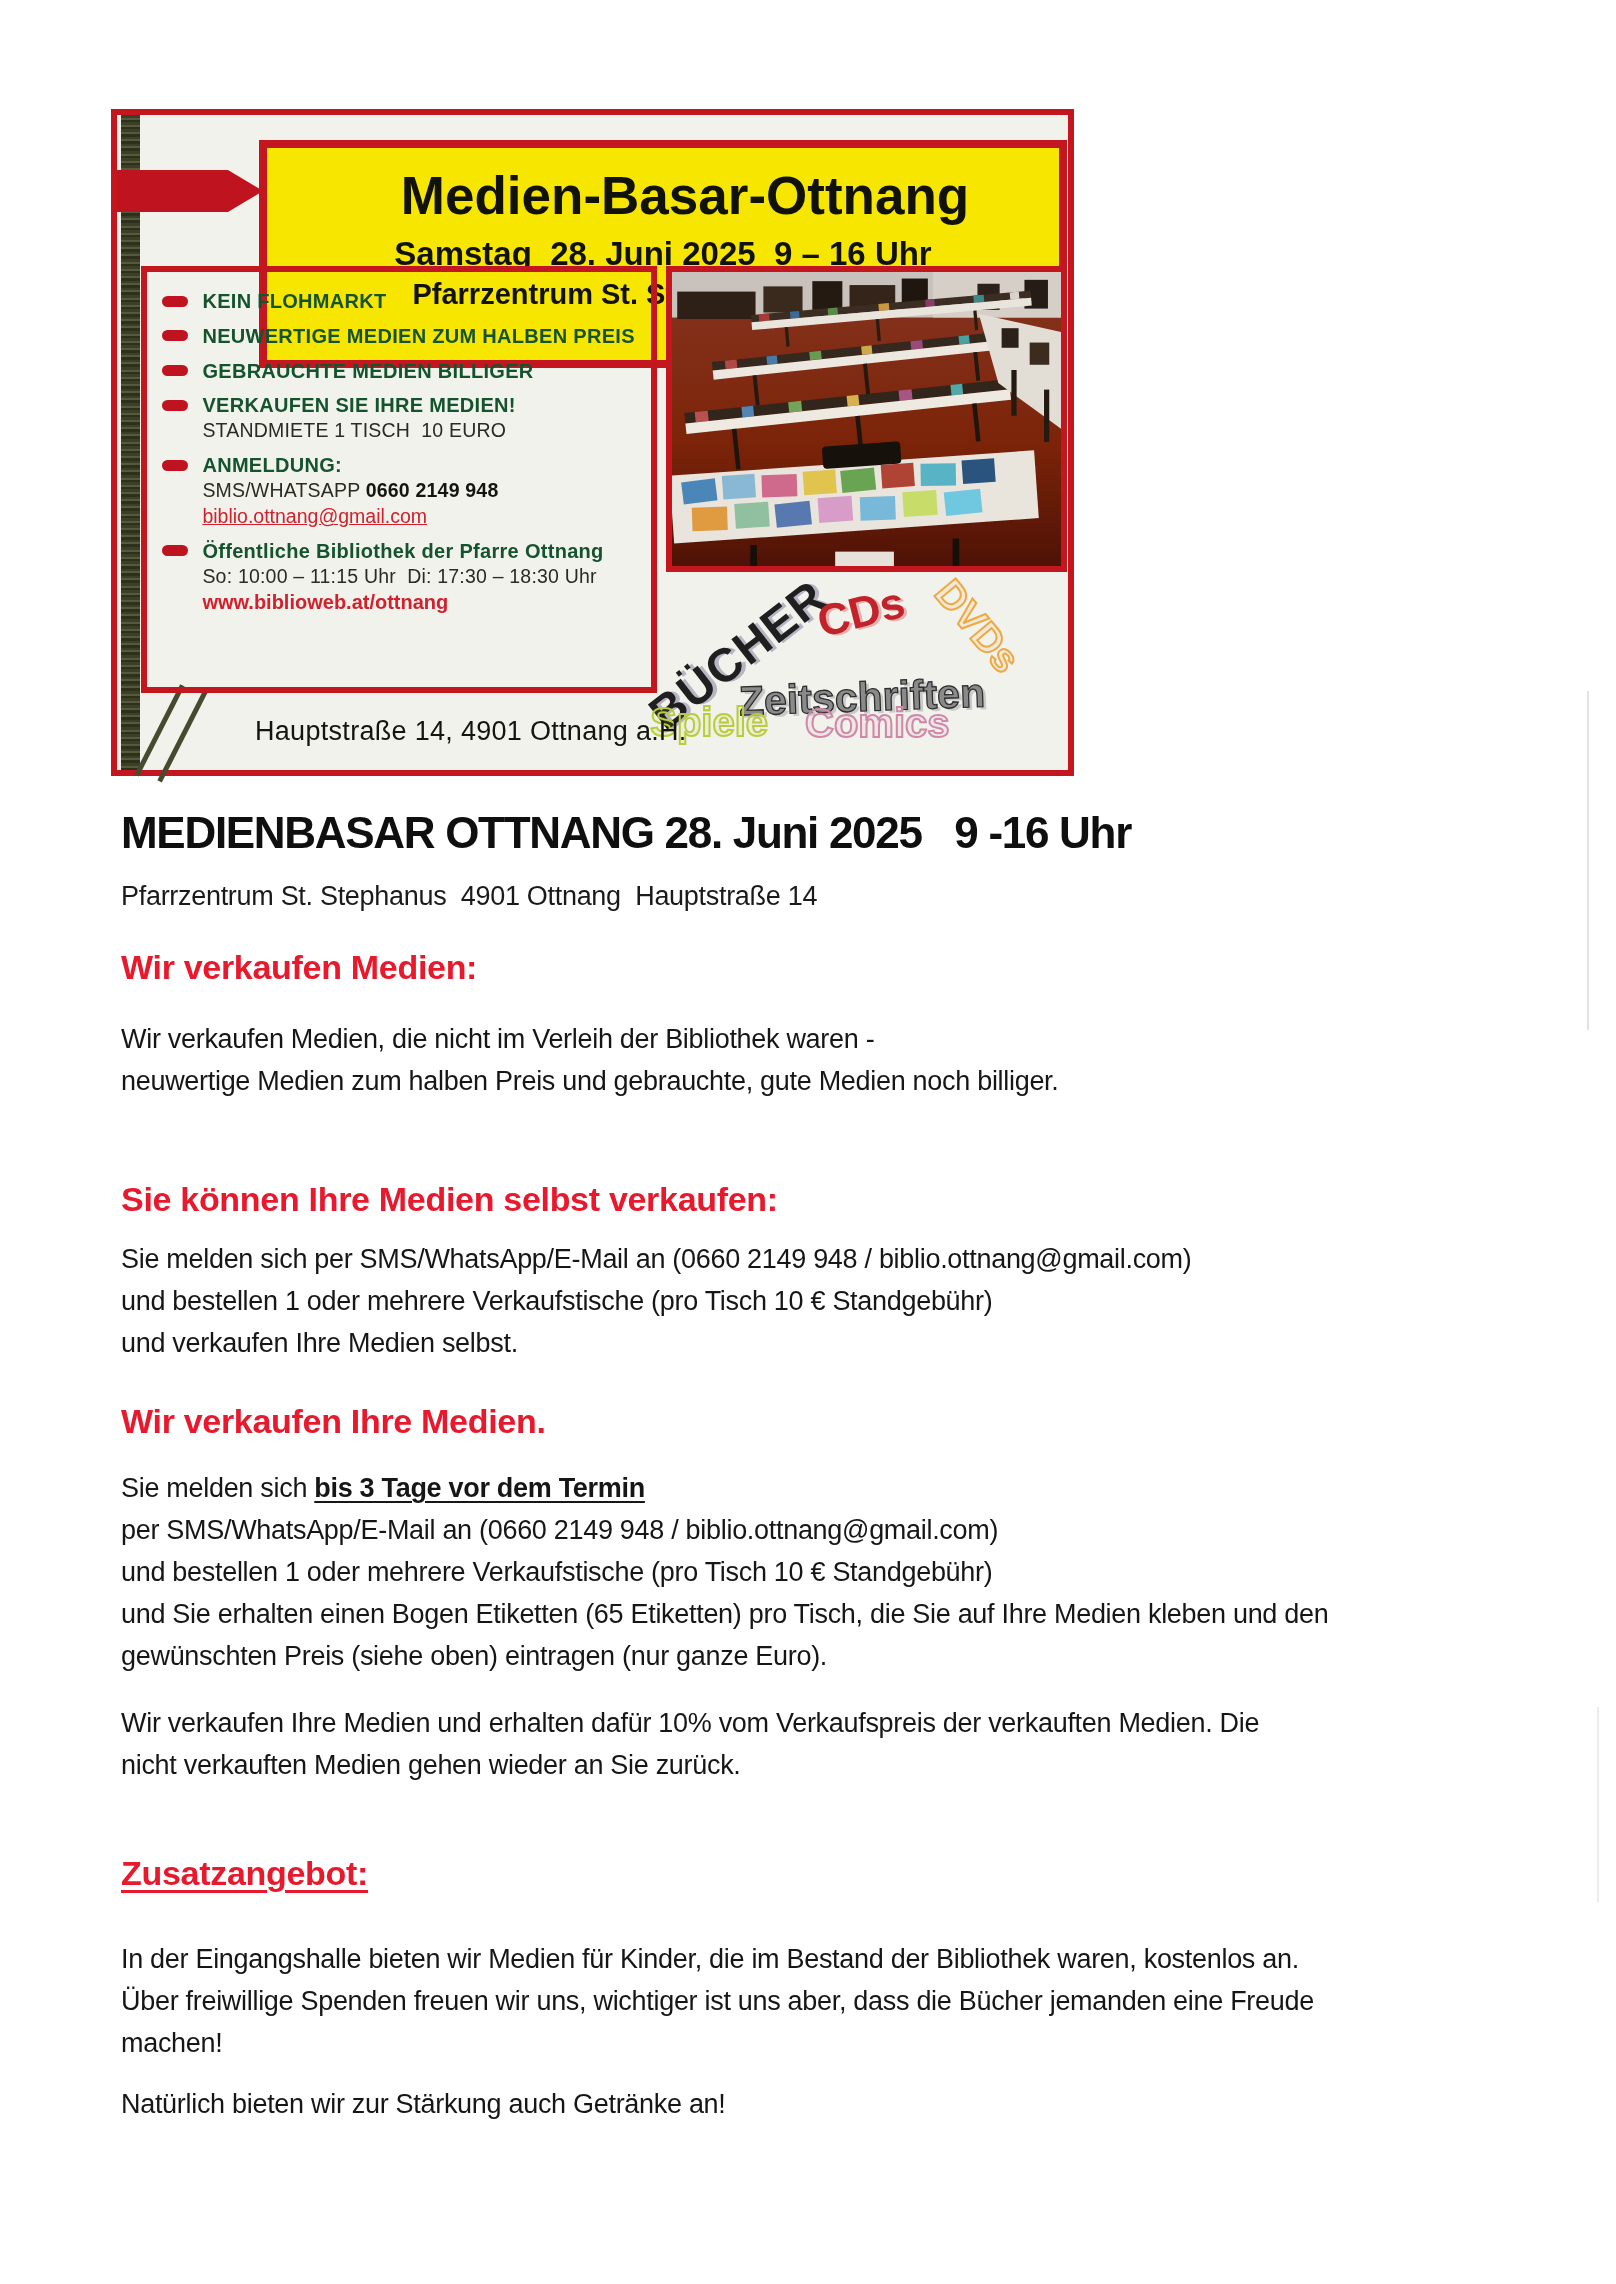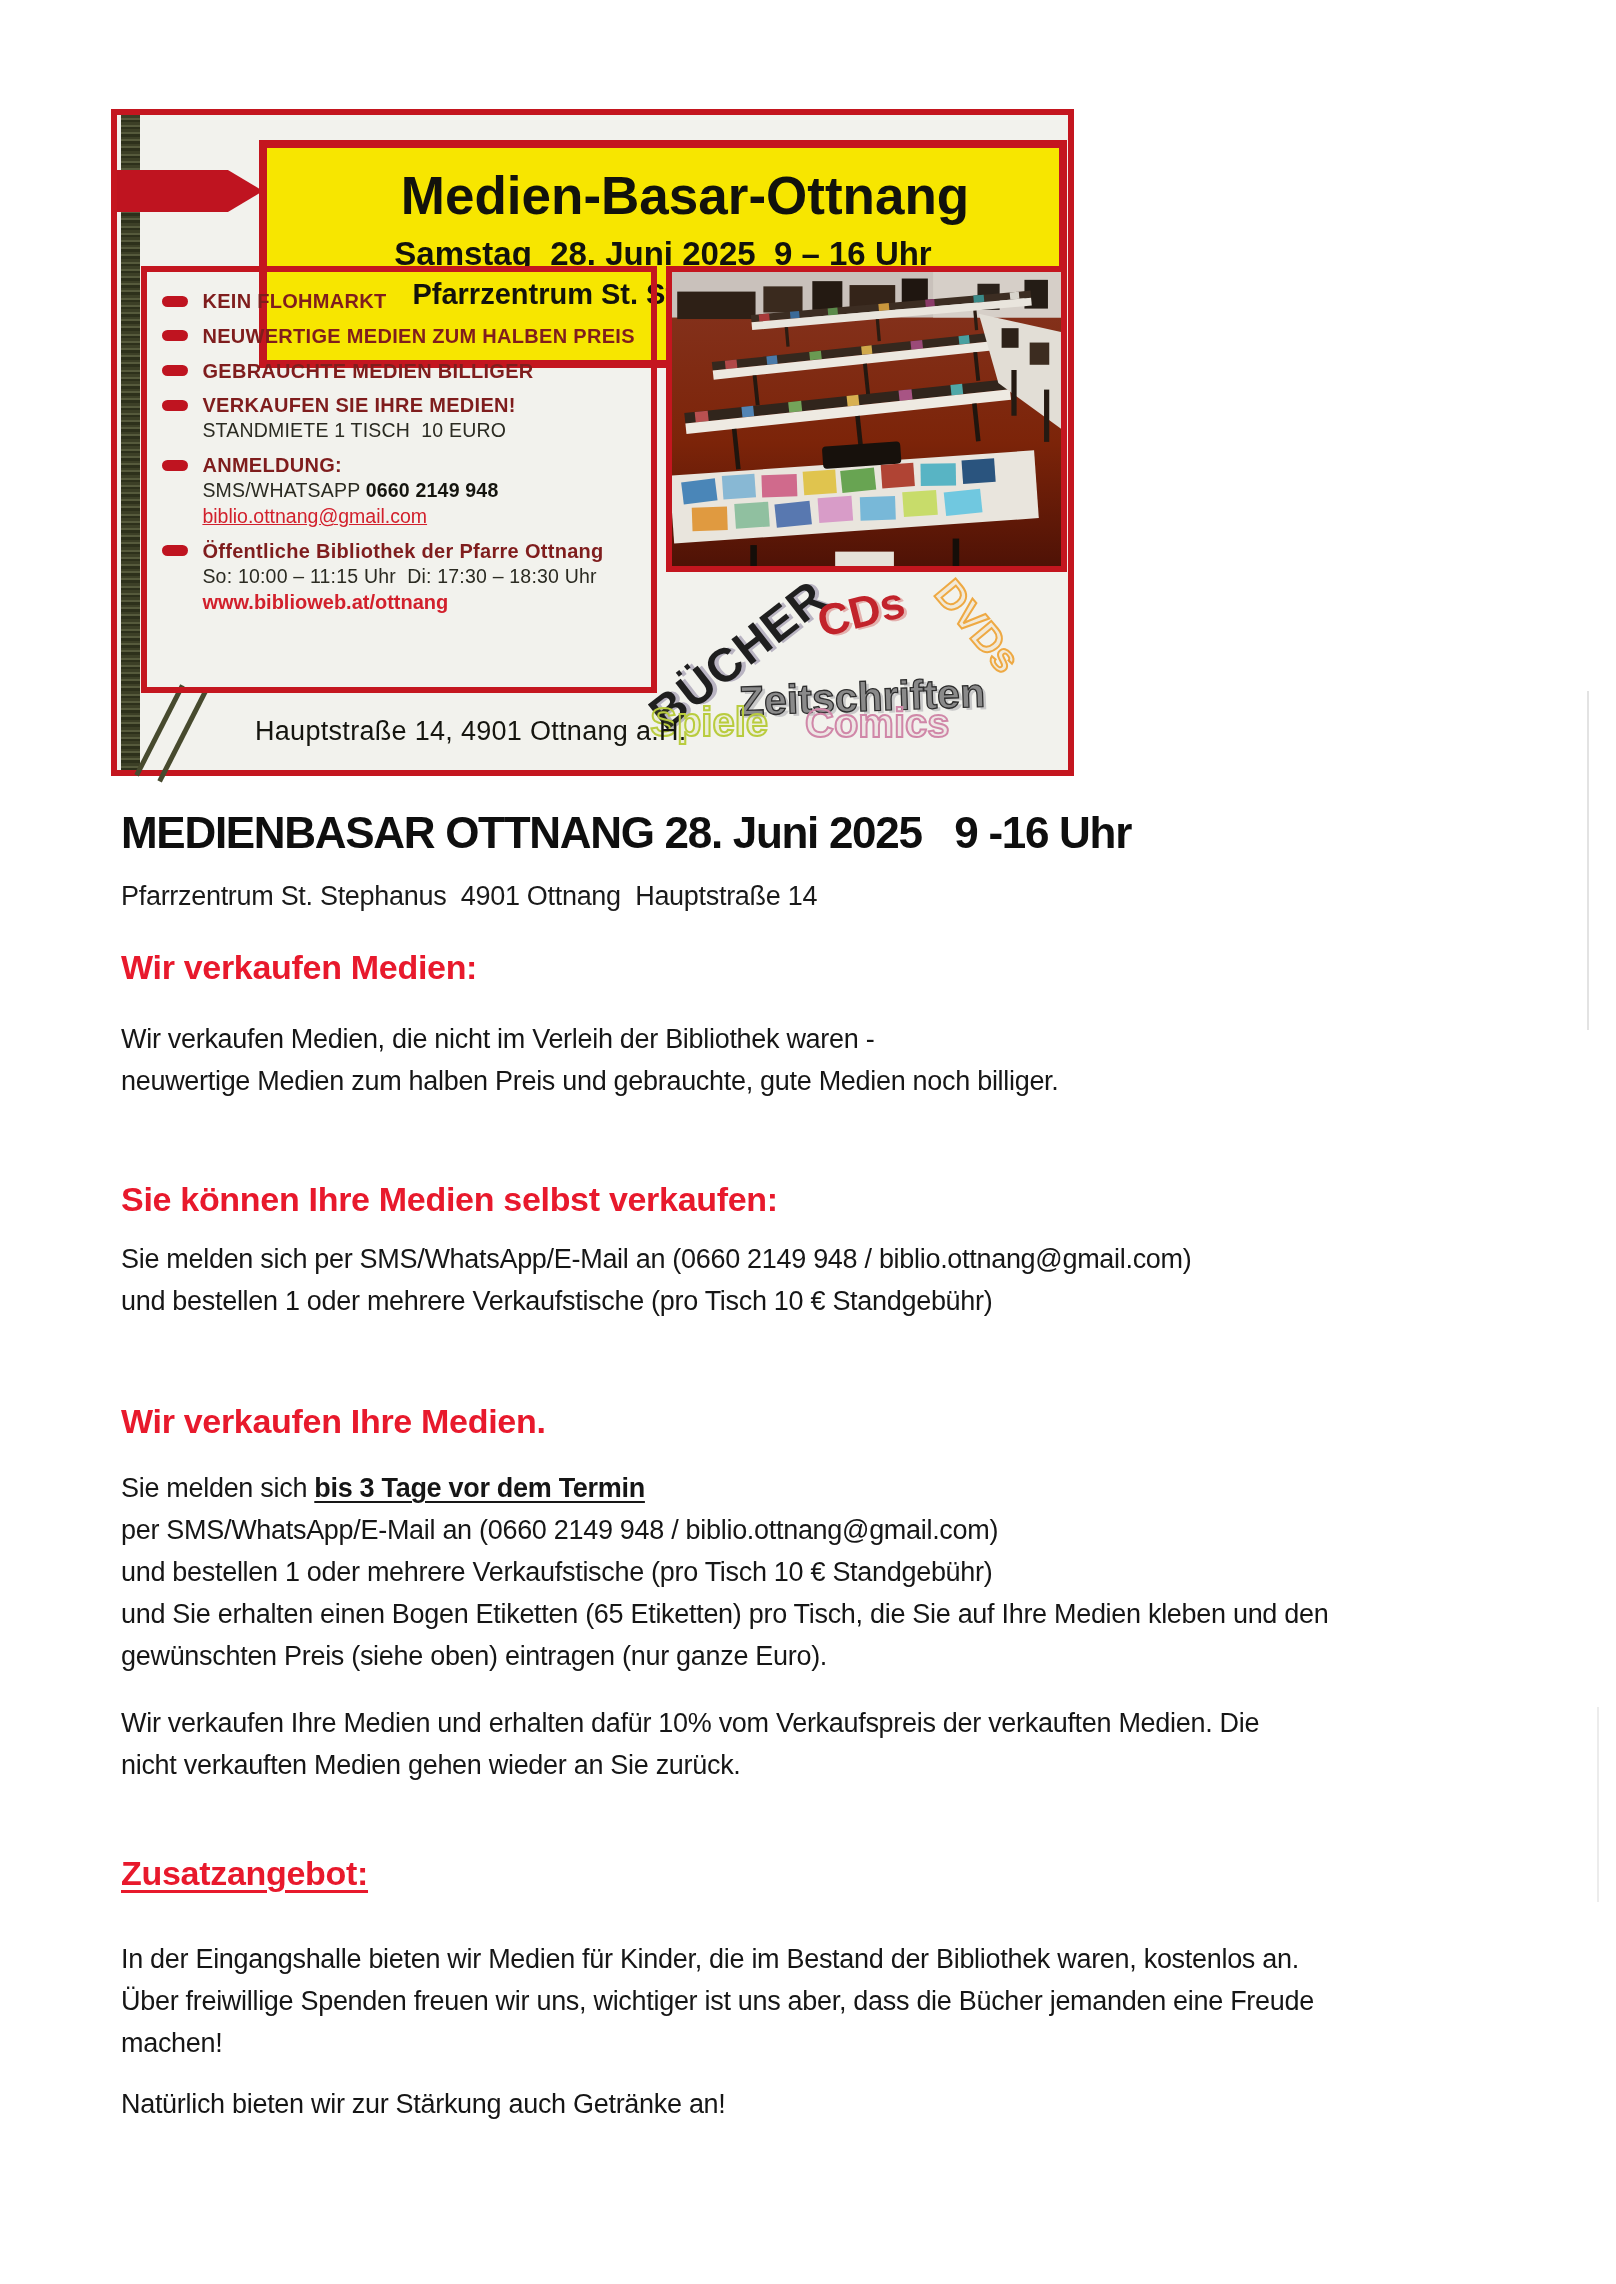--- a/index.html
+++ b/index.html
@@ -33,21 +33,21 @@
   .fdate{margin-top:9px; font-size:33px; font-weight:bold; color:#12120c;}
   .fvenue{margin-top:5.2px; font-size:29px; font-weight:bold; color:#12120c;}
 
   .bulletbox{
     position:absolute; left:23.5px; top:151px; width:516px; height:427px;
     border:6.5px solid #c4161f; box-sizing:border-box; padding:17px 6.5px 0 15.6px;
   }
   .bitem{display:flex; gap:14.3px; margin-bottom:9.8px;}
   .bullet{flex:none; width:26px; height:11px; border-radius:5.9px; background:#bf1420; margin-top:6.5px;}
   .btxt{min-width:0;}
-  .bmain{font-size:20px; font-weight:bold; color:#7f1d1d; line-height:25px; letter-spacing:0.3px;}
+  .bmain{font-size:20px; font-weight:bold; color:#14532d; line-height:25px; letter-spacing:0.3px;}
   .bsub{font-size:19.5px; color:#2b2b22; line-height:25px; letter-spacing:0.2px;}
   .bphone{font-weight:bold; color:#15150f;text-align:center;}
   .bemail{font-size:19.5px; line-height:26px; color:#d2202c; text-decoration:underline;}
   .burl{font-size:20px; line-height:26px; color:#d2202c; font-weight:bold;}
 
   .photo{
     position:absolute; left:549px; top:151px; width:401px; height:306px;
     border:6.5px solid #c4161f; box-sizing:border-box; background:#7c2810;
   }
   .photo svg{display:block; width:100%; height:100%;}
@@ -264,20 +264,21 @@
   <div class="abs redh rh1">Wir verkaufen Medien:</div>
   <div class="abs para p1">
     <div>Wir verkaufen Medien, die nicht im Verleih der Bibliothek waren -</div>
     <div>neuwertige Medien zum halben Preis und gebrauchte, gute Medien noch billiger.</div>
   </div>
 
   <div class="abs redh rh2">Sie können Ihre Medien selbst verkaufen:</div>
   <div class="abs para p2">
     <div>Sie melden sich per SMS/WhatsApp/E-Mail an (0660 2149 948 / biblio.ottnang@gmail.com)</div>
     <div>und bestellen 1 oder mehrere Verkaufstische (pro Tisch 10 € Standgebühr)</div>
+    <div>und verkaufen Ihre Medien selbst.</div>
   </div>
 
   <div class="abs redh rh3">Wir verkaufen Ihre Medien.</div>
   <div class="abs para p3">
     <div><span>Sie melden sich </span><span class="bu">bis 3 Tage vor dem Termin</span></div>
     <div>per SMS/WhatsApp/E-Mail an (0660 2149 948 / biblio.ottnang@gmail.com)</div>
     <div>und bestellen 1 oder mehrere Verkaufstische (pro Tisch 10 € Standgebühr)</div>
     <div>und Sie erhalten einen Bogen Etiketten (65 Etiketten) pro Tisch, die Sie auf Ihre Medien kleben und den</div>
     <div>gewünschten Preis (siehe oben) eintragen (nur ganze Euro).</div>
   </div>

